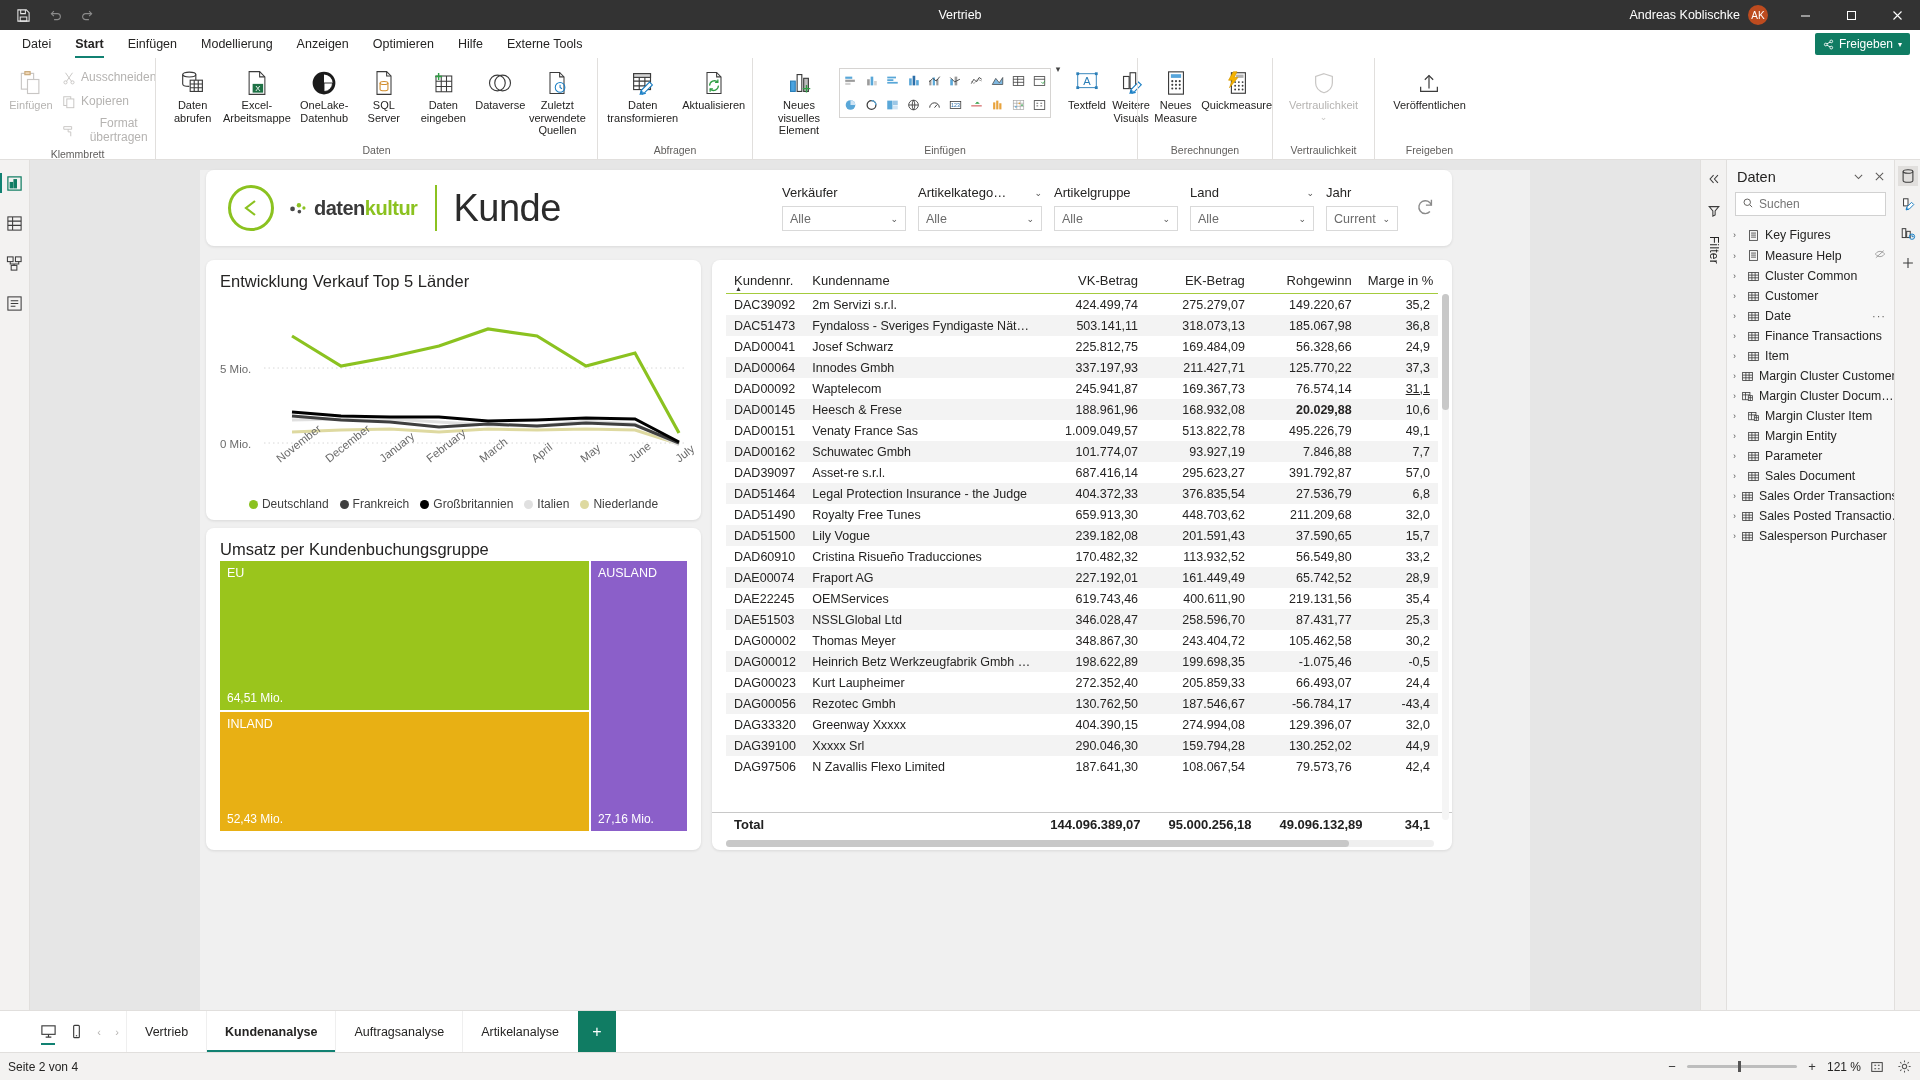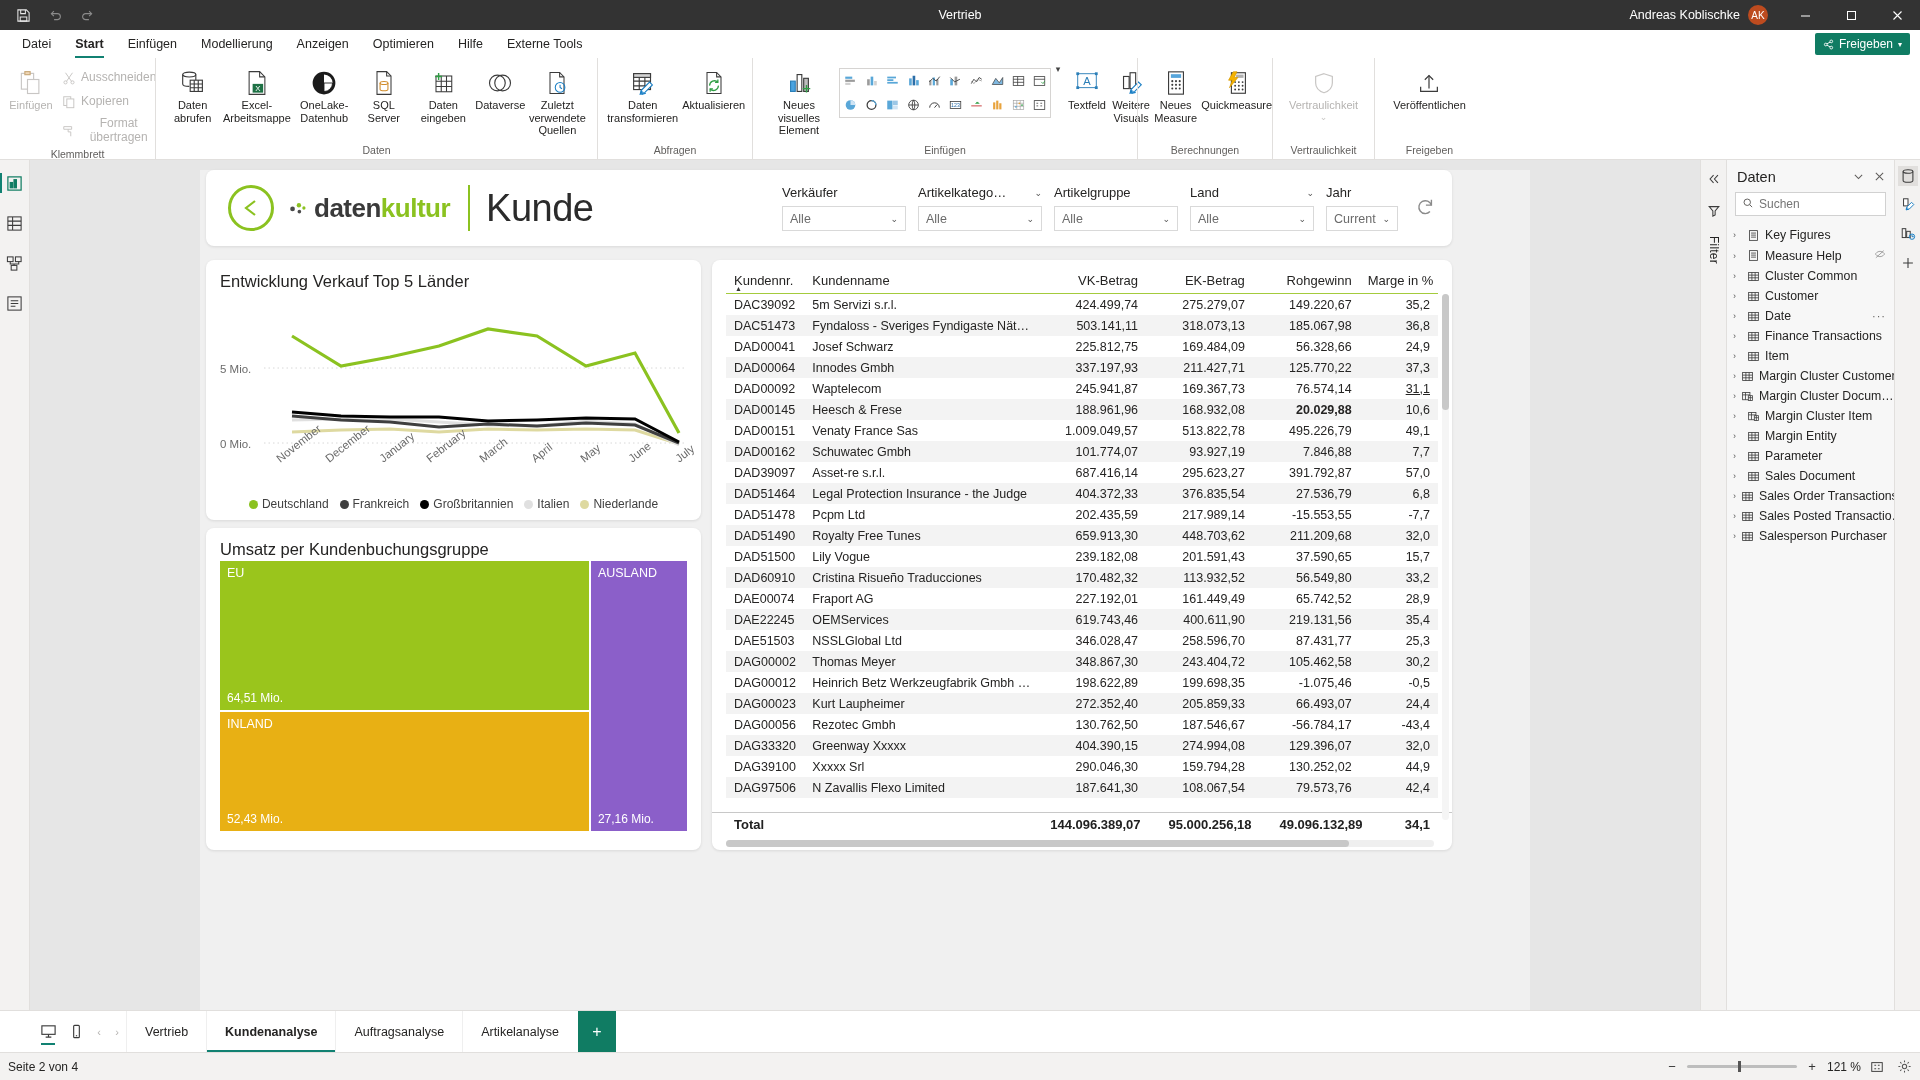--- a/index.html
+++ b/index.html
@@ -116,21 +116,21 @@
     box-shadow: 0 1px 3px rgba(0,0,0,0.10);
   }
 
   
   .hdr-card { left: 6px; top: 0px; width: 1246px; height: 76px; display: flex; align-items: center; }
   .logo-circle {
     width: 46px; height: 46px; border-radius: 50%; border: 3px solid #8bc220;
     margin-left: 22px; display:flex; align-items:center; justify-content:center;
   }
   .dk-logo { margin-left: 14px; display: flex; align-items: center; gap: 6px; }
-  .dk-text { font-size: 26px; font-weight: bold; letter-spacing: -0.5px; }
+  .dk-text { font-size: 20px; font-weight: bold; letter-spacing: -0.5px; }
   .dk-text .daten { color: #3a3a3a; }
   .dk-text .kultur { color: #8bc220; }
   .vline { width: 2px; height: 46px; background: #8bc220; margin-left: 18px; }
   .page-title { font-size: 38px; color: #2b2b2b; margin-left: 16px; letter-spacing: -0.5px; }
 
   .slicers { margin-left: auto; display: flex; align-items: flex-start; gap: 12px; padding-right: 16px; }
   .slicer { display: flex; flex-direction: column; width: 124px; }
   .slicer.yr { width: 72px; }
   .slicer-label {
     font-size: 13px; color: #252423; margin-bottom: 6px;
@@ -963,21 +963,21 @@
                 <th style="width:33%;">Kundenname</th>
                 <th class="num" style="width:15%;">VK-Betrag</th>
                 <th class="num" style="width:15%;">EK-Betrag</th>
                 <th class="num" style="width:15%;">Rohgewinn</th>
                 <th class="num" style="width:11%;">Marge in %</th>
               </tr>
             </thead>
             <tbody>
                 <tr>
                   <td style="width: 11%;">DAC39092</td>
-                  <td style="width: 33%;">5m Servizi s.r.l.</td>
+                  <td style="width: 33%;">2m Servizi s.r.l.</td>
                   <td class="num" style="width: 15%;">424.499,74</td>
                   <td class="num" style="width: 15%;">275.279,07</td>
                   <td class="num" style="width: 15%;">149.220,67</td>
                   <td class="num" style="width: 11%;">35,2</td>
                 </tr>
                 <tr>
                   <td style="width: 11%;">DAC51473</td>
                   <td style="width: 33%;">Fyndaloss - Sveriges Fyndigaste Nätbutik</td>
                   <td class="num" style="width: 15%;">503.141,11</td>
                   <td class="num" style="width: 15%;">318.073,13</td>
@@ -1040,28 +1040,20 @@
                   <td class="num" style="width: 15%;">391.792,87</td>
                   <td class="num" style="width: 11%;">57,0</td>
                 </tr>
                 <tr>
                   <td style="width: 11%;">DAD51464</td>
                   <td style="width: 33%;">Legal Protection Insurance - the Judge</td>
                   <td class="num" style="width: 15%;">404.372,33</td>
                   <td class="num" style="width: 15%;">376.835,54</td>
                   <td class="num" style="width: 15%;">27.536,79</td>
                   <td class="num" style="width: 11%;">6,8</td>
-                </tr>
-                <tr>
-                  <td style="width: 11%;">DAD51478</td>
-                  <td style="width: 33%;">Pcpm Ltd</td>
-                  <td class="num" style="width: 15%;">202.435,59</td>
-                  <td class="num" style="width: 15%;">217.989,14</td>
-                  <td class="num" style="width: 15%;">-15.553,55</td>
-                  <td class="num" style="width: 11%;">-7,7</td>
                 </tr>
                 <tr>
                   <td style="width: 11%;">DAD51490</td>
                   <td style="width: 33%;">Royalty Free Tunes</td>
                   <td class="num" style="width: 15%;">659.913,30</td>
                   <td class="num" style="width: 15%;">448.703,62</td>
                   <td class="num" style="width: 15%;">211.209,68</td>
                   <td class="num" style="width: 11%;">32,0</td>
                 </tr>
                 <tr>

